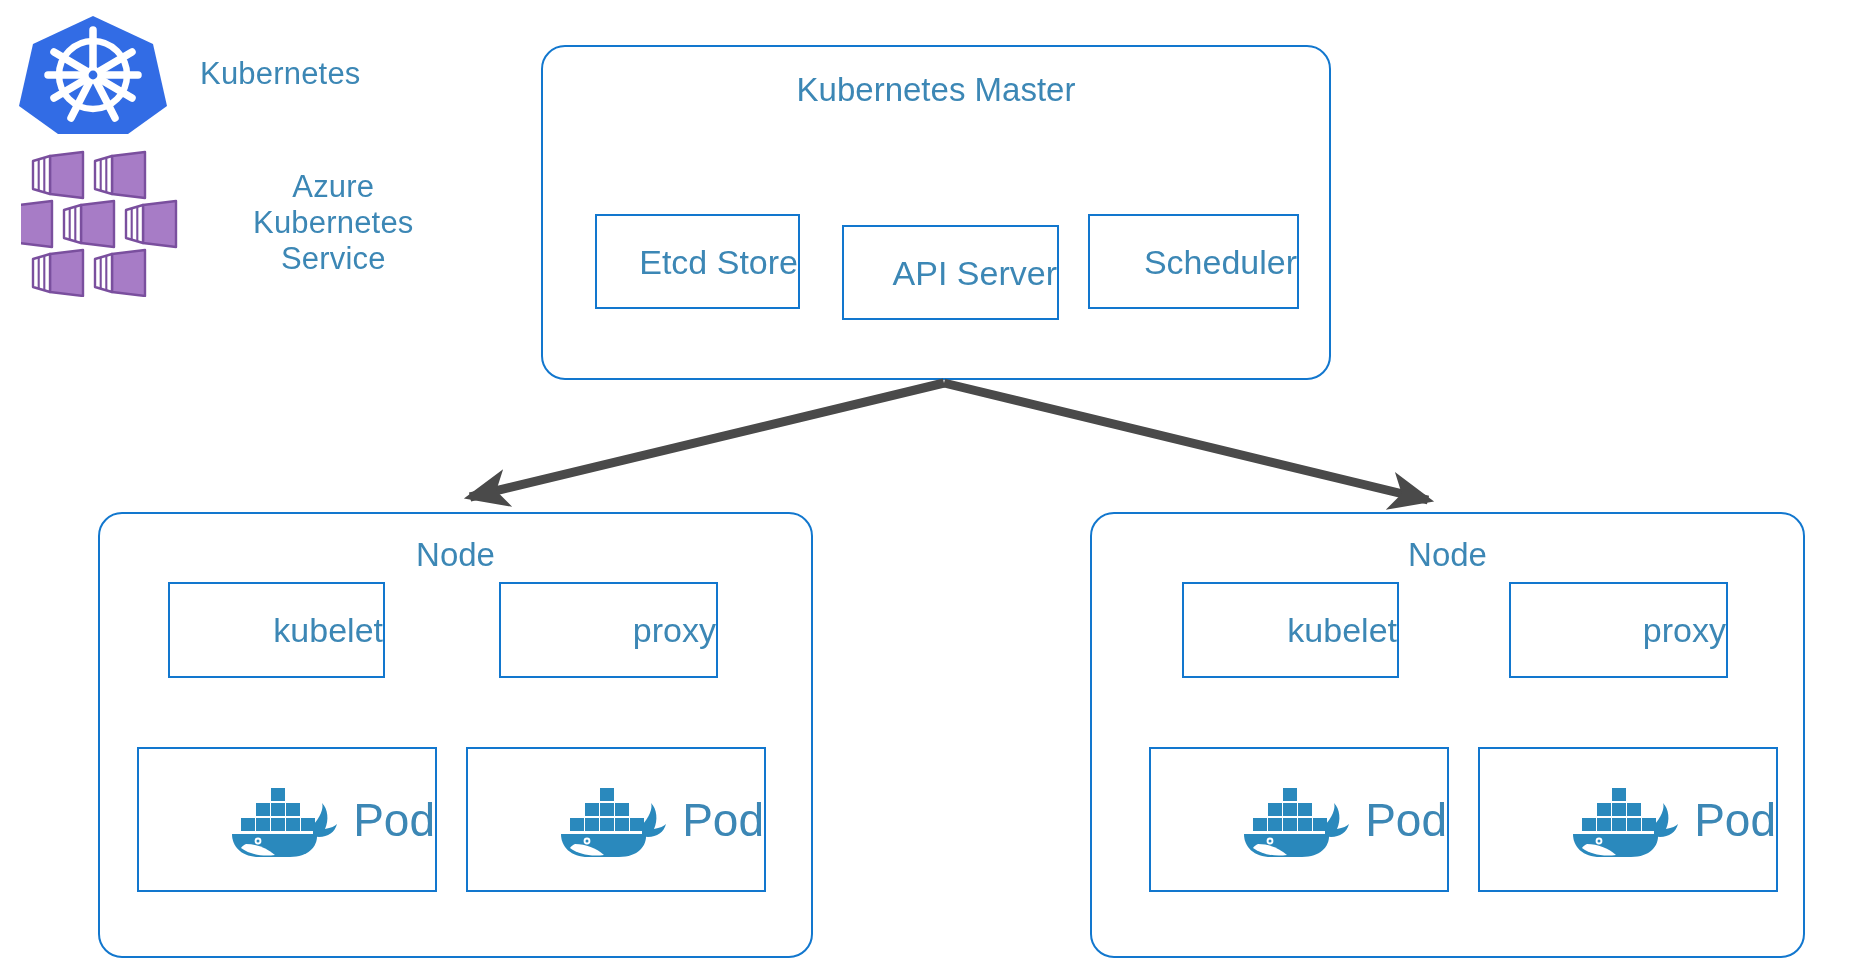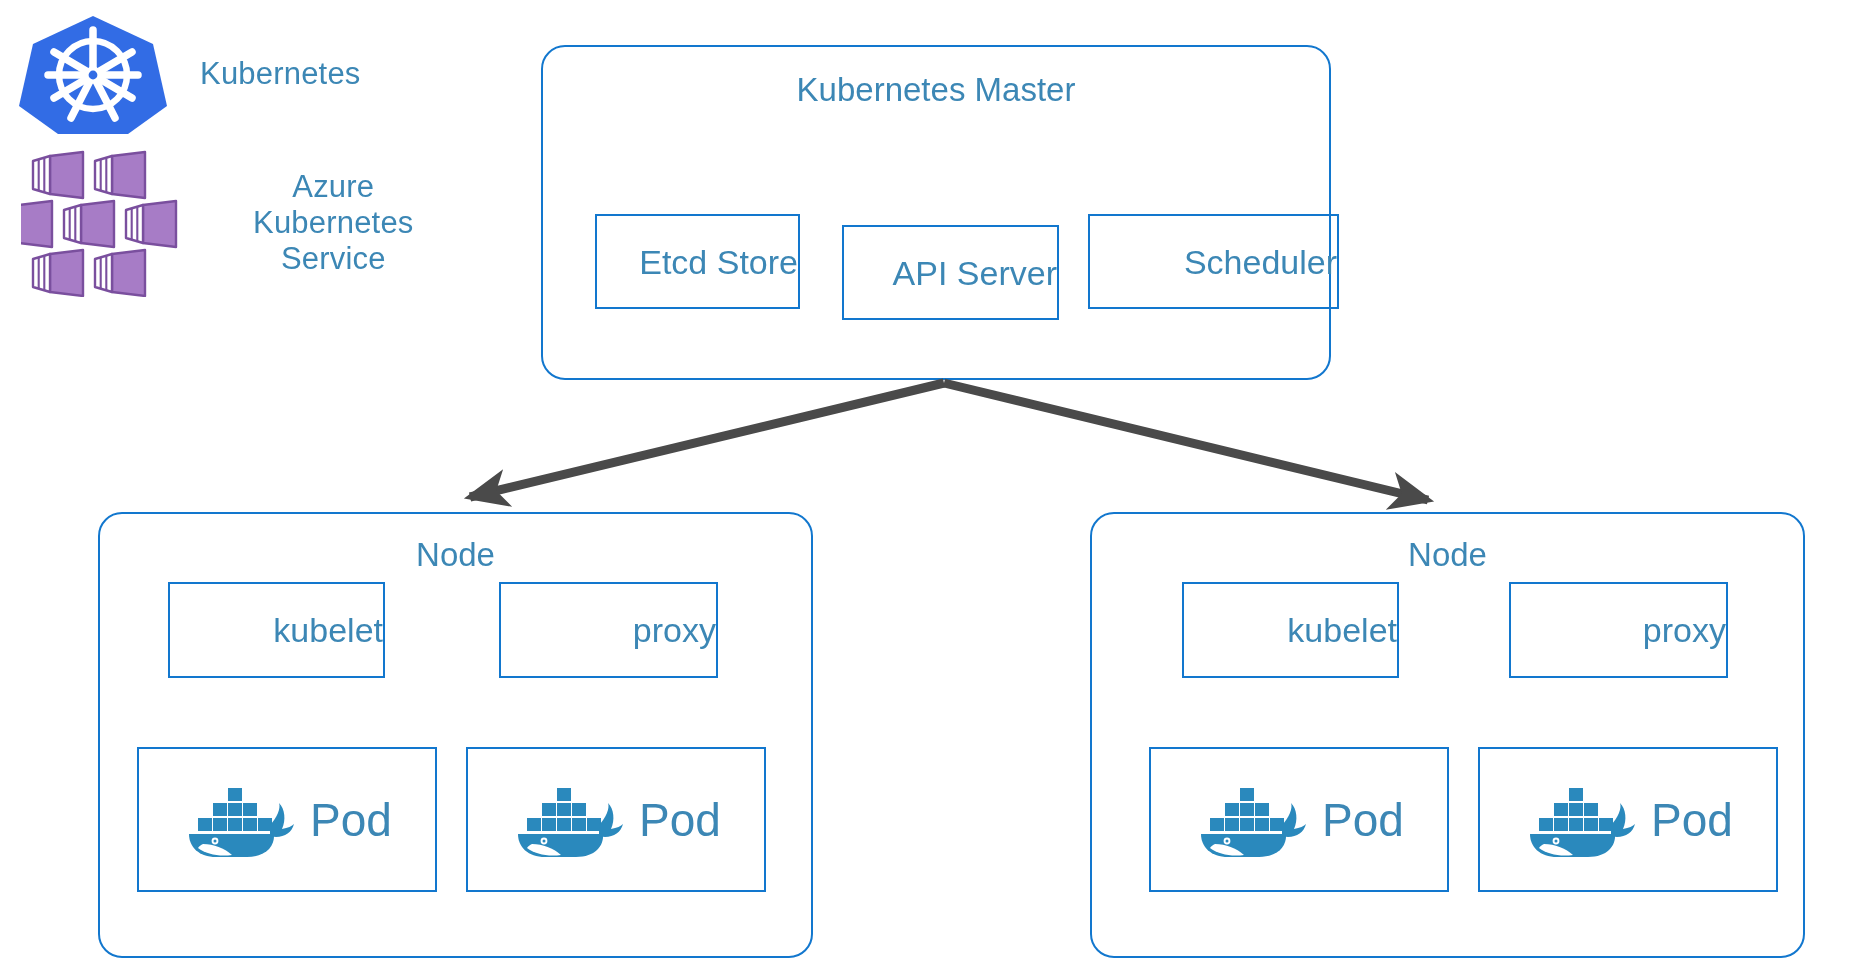--- a/index.html
+++ b/index.html
@@ -83,21 +83,21 @@
   }
 
   
   .pod-box {
     position: absolute;
     border: 2.6px solid #1277ce;
     background: transparent;
     box-sizing: border-box;
     display: flex;
     align-items: center;
-    justify-content: center;
+    justify-content: flex-end;
     gap: 16px;
   }
   .pod-label {
     color: #3c87b5;
     font-size: 46px;
     line-height: 1;
     white-space: nowrap;
   }
   .docker-wrap {
     flex: 0 0 auto;
@@ -179,21 +179,21 @@
 
   <div class="round-box" id="master-box" style="left:541px; top:45px; width:790px; height:335px;">
     <div class="box-title" style="top:26px;">Kubernetes Master</div>
 
     <div class="rect-box" style="left:52px; top:167px; width:205px; height:95px;">
       <span class="rect-label">Etcd Store</span>
     </div>
     <div class="rect-box" style="left:299px; top:178px; width:217px; height:95px;">
       <span class="rect-label">API Server</span>
     </div>
-    <div class="rect-box" style="left:545px; top:167px; width:251px; height:95px;">
+    <div class="rect-box" style="left:545px; top:167px; width:211px; height:95px;">
       <span class="rect-label">Scheduler</span>
     </div>
   </div>
 
   <svg id="arrow-layer">
     <defs>
       <marker id="arrowhead" viewBox="0 0 10 10" refX="8.6" refY="5" markerWidth="5.0" markerHeight="5.0" orient="auto-start-reverse">
         <path d="M 0 0.7 L 10 5 L 0 9.3 L 2.6 5 Z" fill="#4a4a4a"></path>
       </marker>
     </defs>

